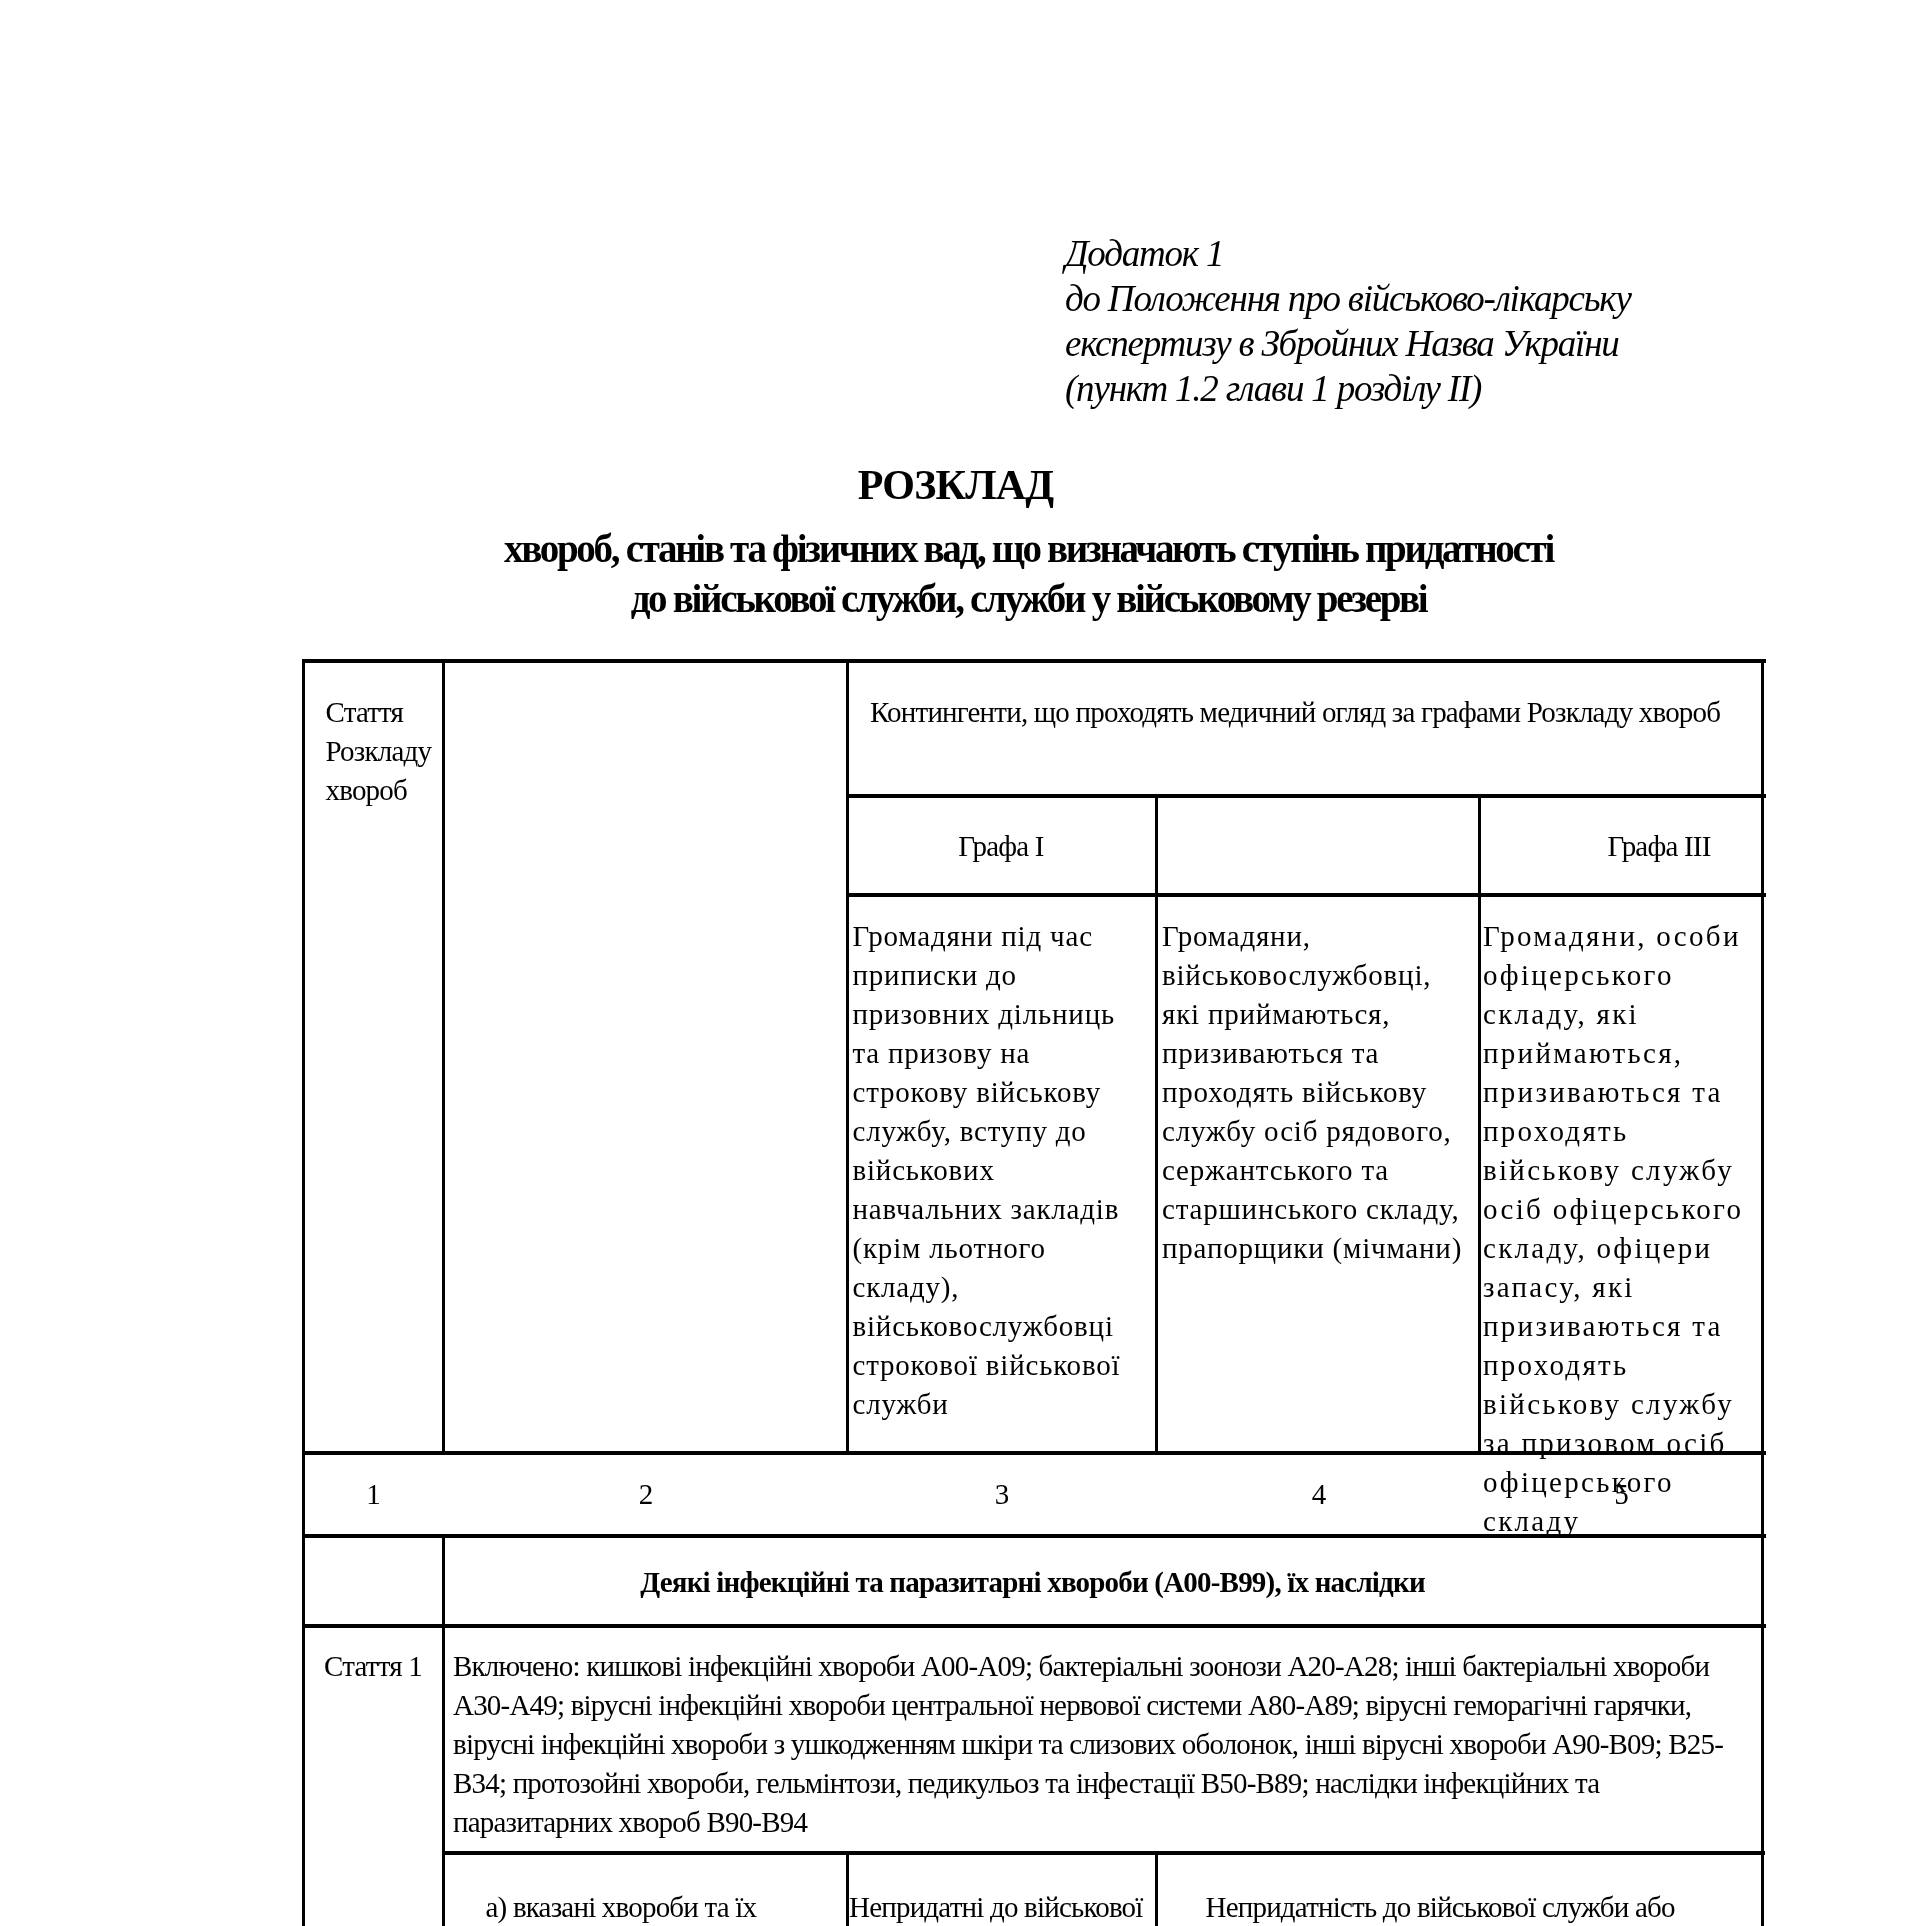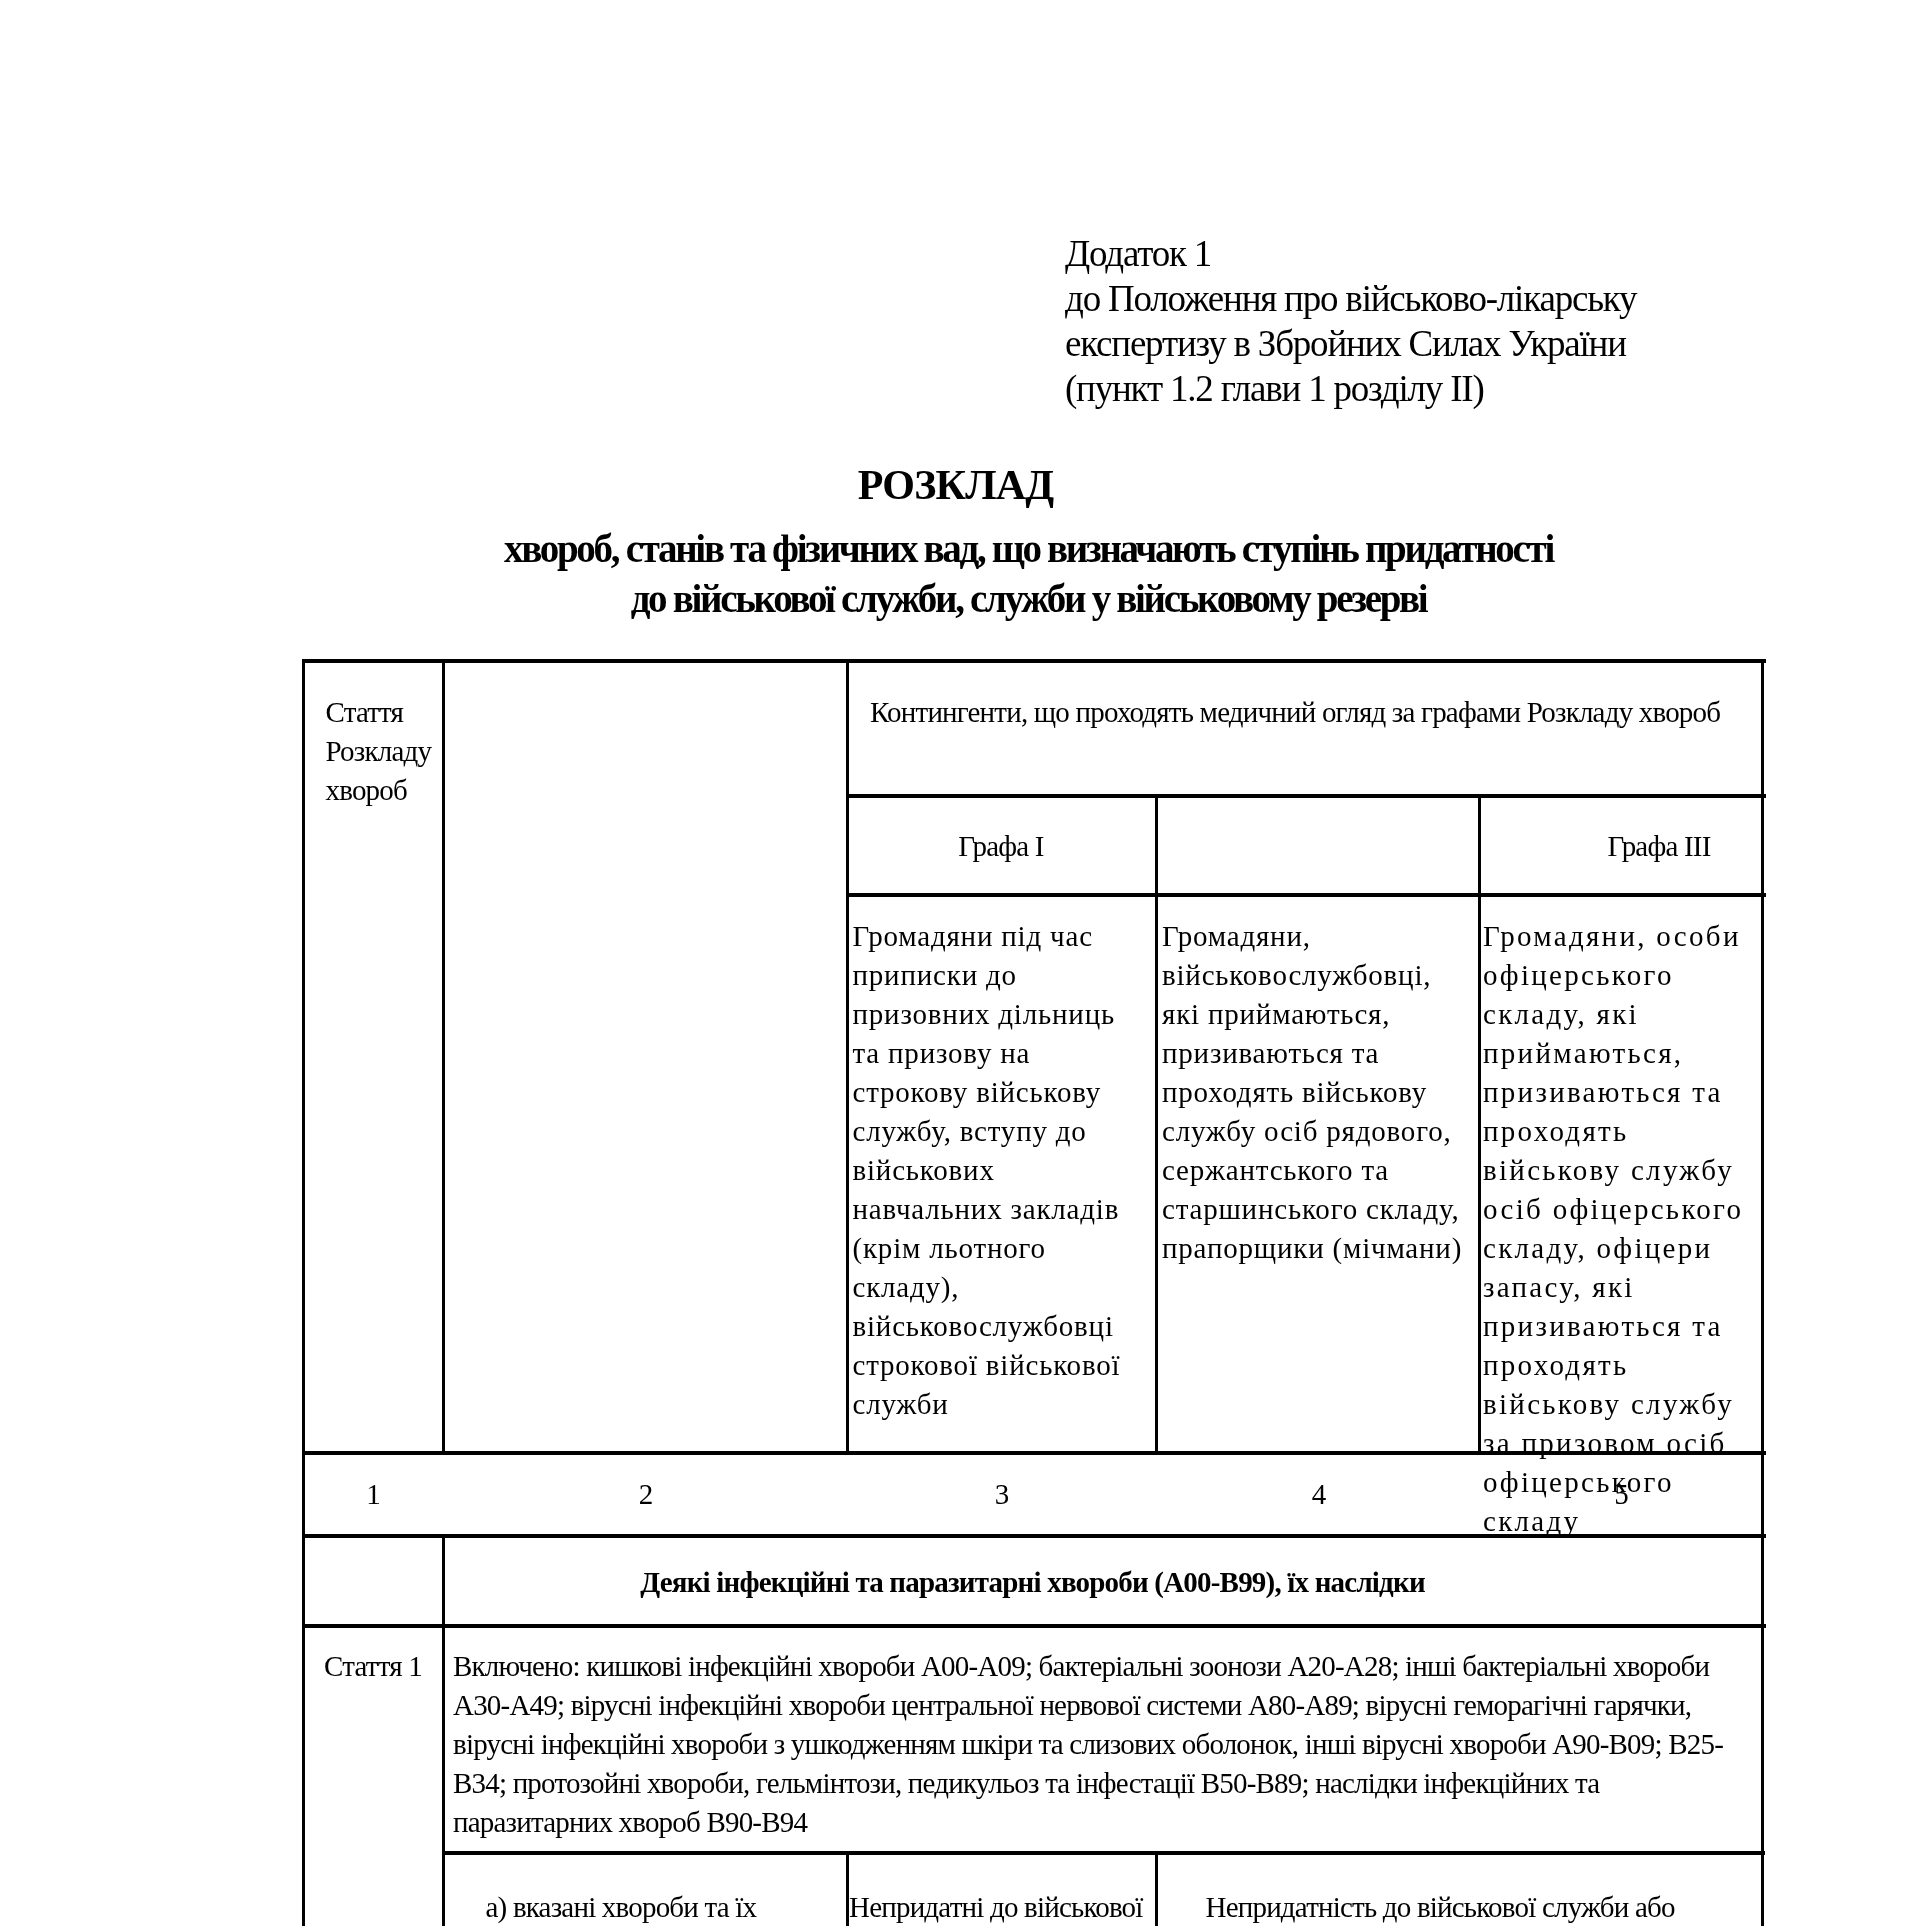--- a/index.html
+++ b/index.html
@@ -16,21 +16,21 @@
       color: #000;
     }
     .appendix {
       position: absolute;
       left: 1065px;
       top: 231px;
       font-size: 37px;
       line-height: 45px;
       letter-spacing: -1.2px;
     }
-    .appendix div { white-space: nowrap; }
+    .appendix div { white-space: nowrap; font-style: italic; }
     .title-main {
       position: absolute;
       left: 0;
       width: 1911px;
       top: 460px;
       text-align: center;
       font-size: 42px;
       font-weight: bold;
       line-height: 50px;
       letter-spacing: -0.8px;
@@ -79,21 +79,21 @@
       font-weight: bold;
       font-size: 29px;
     }
   </style>
 </head>
 <body>
 
 <div class="appendix">
   <div>Додаток 1</div>
   <div>до Положення про військово-лікарську</div>
-  <div>експертизу в Збройних Силах України</div>
+  <div>експертизу в Збройних Назва України</div>
   <div>(пункт 1.2 глави 1 розділу  ІІ)</div>
 </div>
 
 <div class="title-main">РОЗКЛАД</div>
 <div class="title-sub">
   <div>хвороб, станів та фізичних вад, що визначають ступінь придатності</div>
   <div>до військової служби, служби у військовому резерві</div>
 </div>
 
 <div class="tbl">

